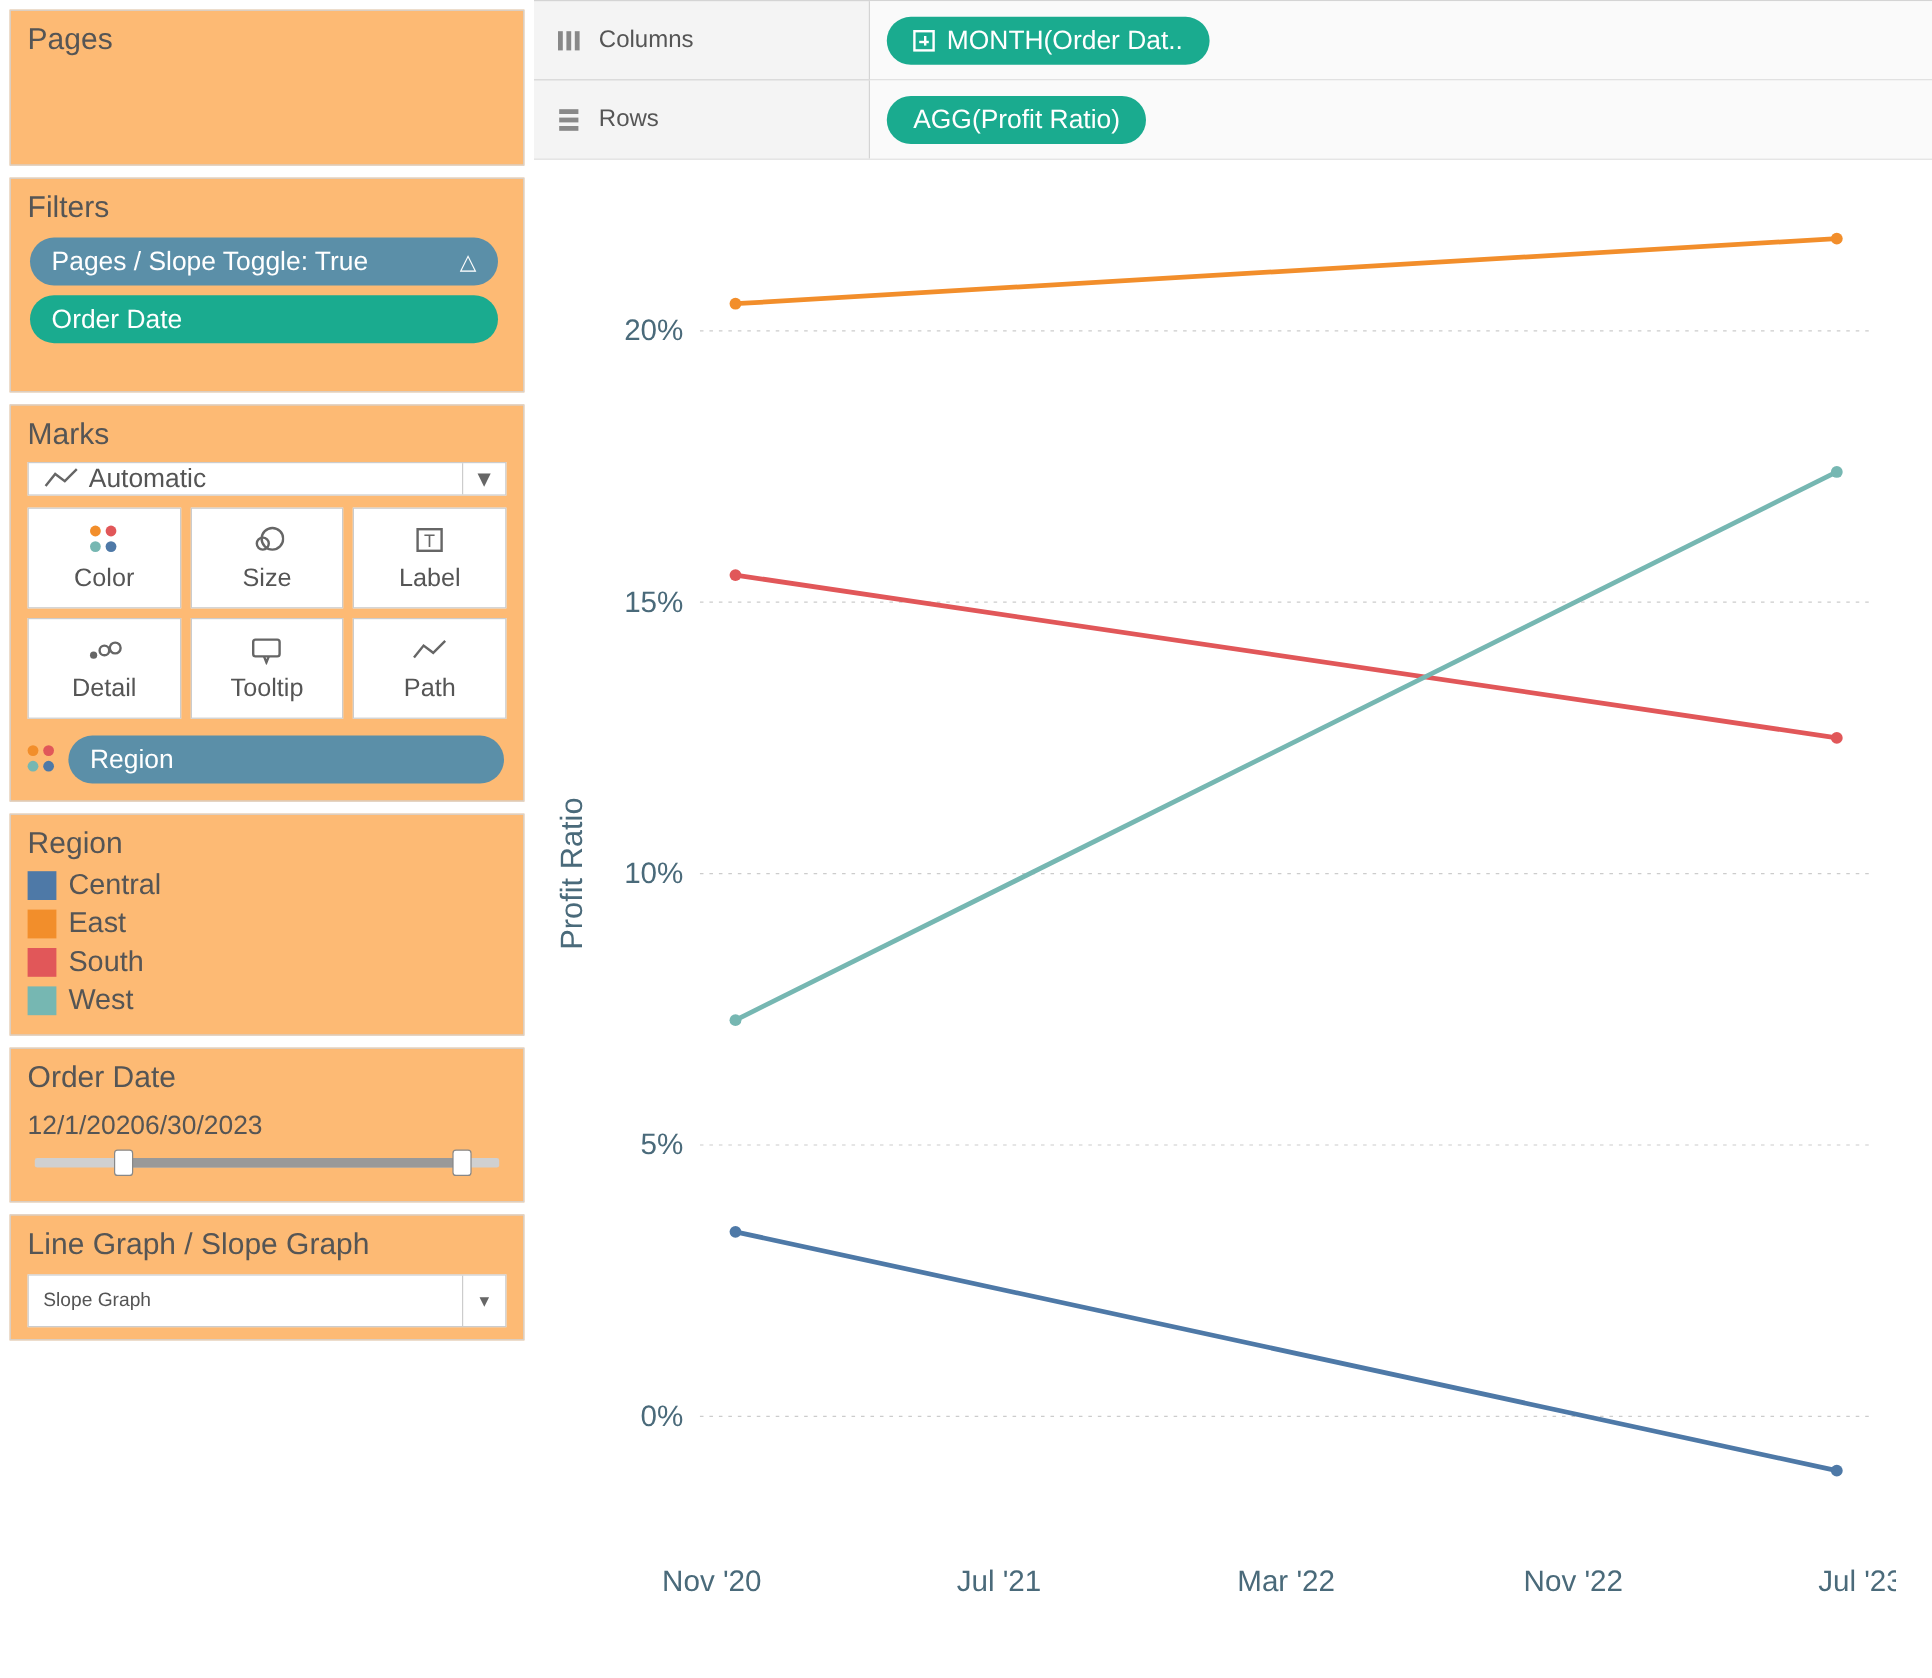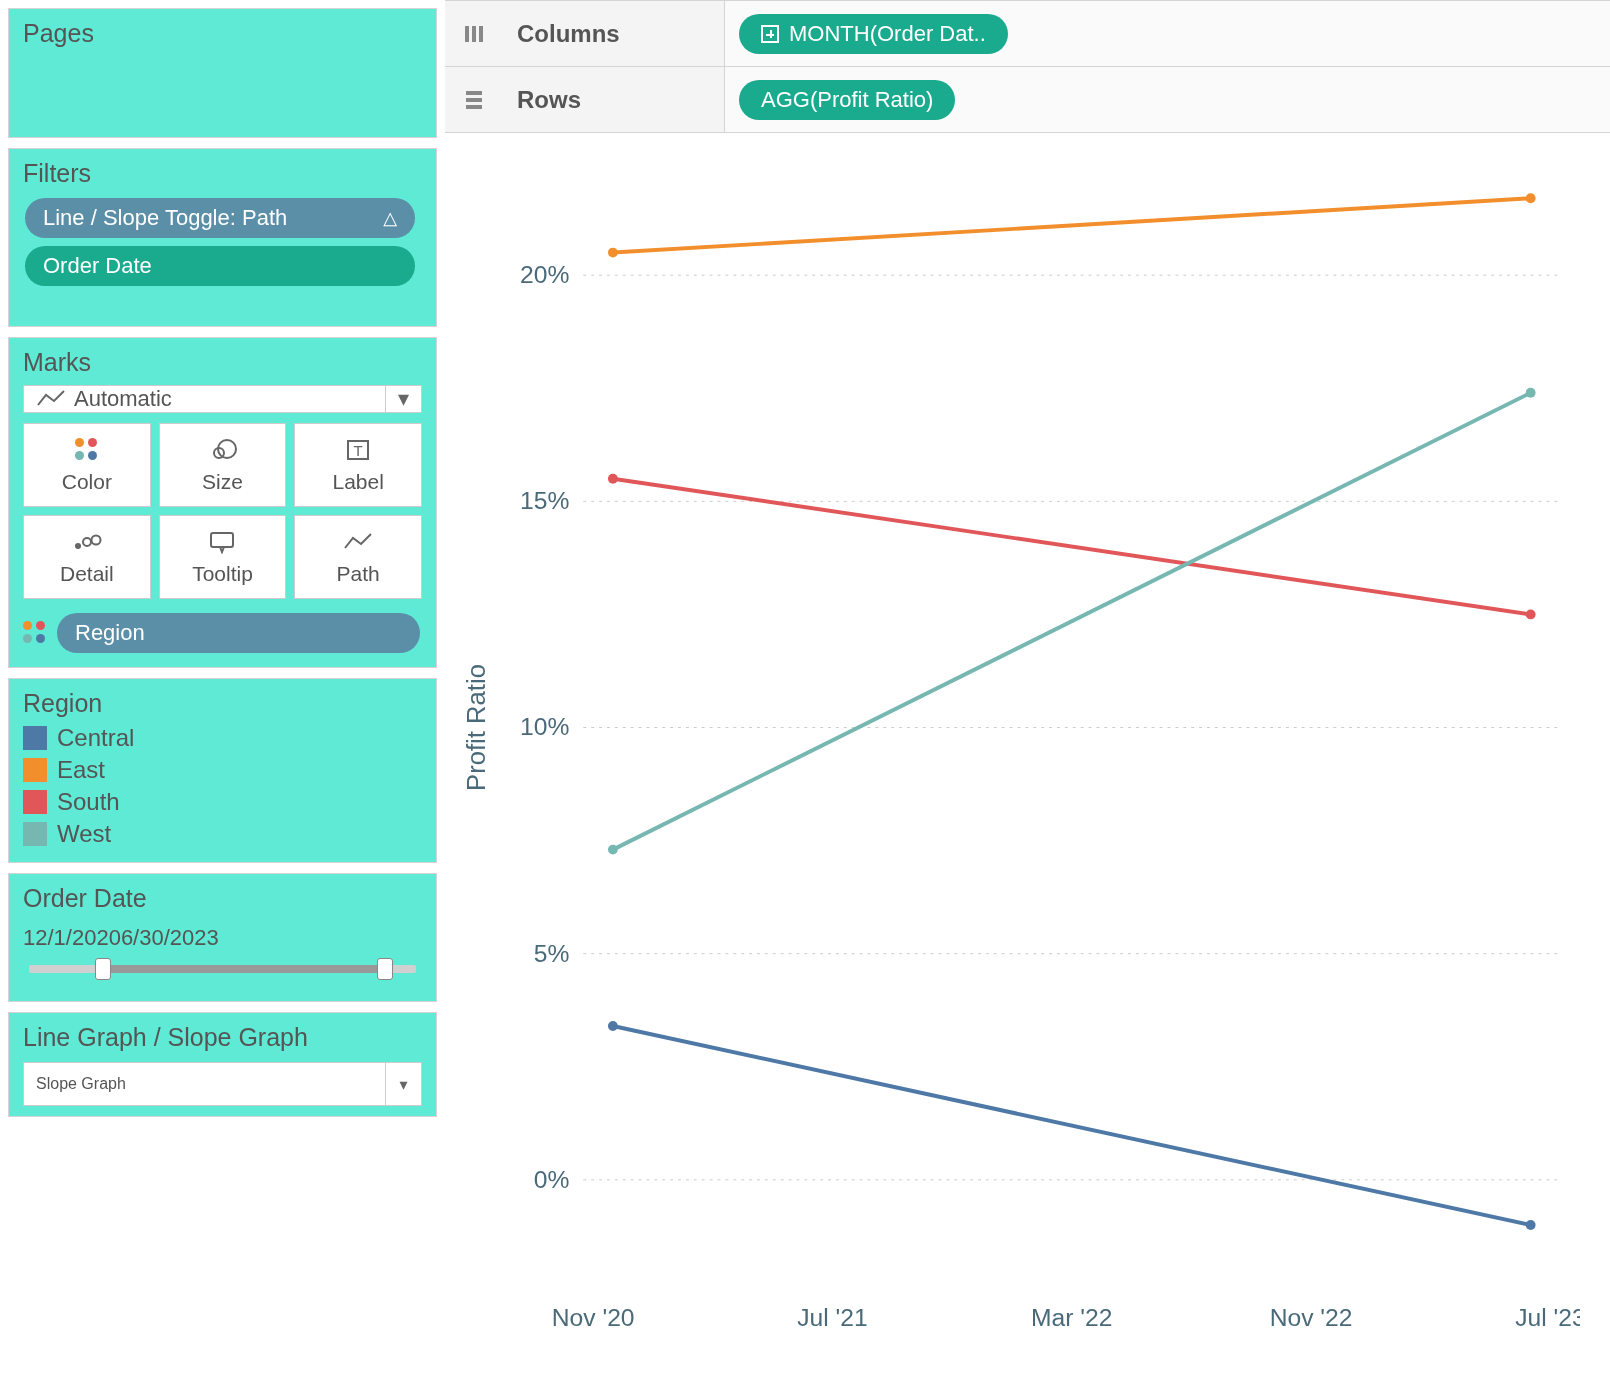--- a/index.html
+++ b/index.html
@@ -1,21 +1,21 @@
 <!DOCTYPE html>
 <html><head>
 <meta charset="utf-8">
 <style>
 * { box-sizing: border-box; margin: 0; padding: 0; font-family: -apple-system, 'Segoe UI', Arial, sans-serif; }
 body { background: #fff; width: 1610px; height: 1398px; display: flex; }
 
 .left-panel { width: 445px; display: flex; flex-direction: column; padding: 8px; gap: 10px; }
 .right-panel { flex: 1; display: flex; flex-direction: column; }
 
-.card { border: 1px solid #d4d4d4; background: #5eead4; padding: 10px 14px; }
+.card { border: 1px solid #d4d4d4; background: #fdba74; padding: 10px 14px; }
 .card-title { font-size: 25px; color: #555; font-weight: 400; margin-bottom: 6px; }
 
 .pages-card { height: 130px; }
 
 .pill { display: inline-flex; align-items: center; border-radius: 20px; padding: 6px 18px; font-size: 22px; color: #fff; margin: 4px 2px; height: 40px; }
 .pill-blue { background: #5b8fa8; }
 .pill-teal { background: #1aab8f; }
 .pill-pad { background: #5b8fa8; width: 390px; justify-content: space-between; }
 
 .delta-icon { font-size: 18px; }
@@ -37,21 +37,21 @@
 .slider-labels { display: flex; font-size: 22px; color: #555; margin-top: 12px; }
 .slider-track { height: 8px; background: #d0d0d0; margin: 14px 6px 18px; position: relative; border-radius: 2px; }
 .slider-fill { position: absolute; left: 17%; right: 7%; top: 0; bottom: 0; background: #999; }
 .slider-handle { position: absolute; top: -7px; width: 16px; height: 22px; background: #fff; border: 1px solid #888; border-radius: 3px; }
 
 .graph-select { width: 100%; height: 44px; border: 1px solid #ccc; background: #fff; display: flex; align-items: center; padding: 0 12px; font-size: 16px; color: #555; margin-top: 10px; position: relative; }
 .graph-select .dd { position: absolute; right: 0; top: 0; bottom: 0; width: 36px; border-left: 1px solid #ccc; display: flex; align-items: center; justify-content: center; color: #666; }
 
 .shelves { border-bottom: 1px solid #d4d4d4; }
 .shelf-row { display: flex; align-items: center; height: 66px; border-top: 1px solid #d4d4d4; background: #f4f4f4; }
-.shelf-label { width: 280px; padding-left: 18px; font-size: 24px; color: #555; display: flex; align-items: center; gap: 32px; border-right: 1px solid #d4d4d4; height: 100%; font-weight: bold; }
+.shelf-label { width: 280px; padding-left: 18px; font-size: 20px; color: #555; display: flex; align-items: center; gap: 14px; border-right: 1px solid #d4d4d4; height: 100%; }
 .shelf-content { flex: 1; padding: 0 14px; background: #fafafa; height: 100%; display: flex; align-items: center; }
 .shelf-pill { background: #1aab8f; color: #fff; border-radius: 20px; padding: 6px 22px; font-size: 22px; display: inline-flex; align-items: center; gap: 10px; height: 40px; justify-content: center; }
 
 .chart-area { flex: 1; position: relative; padding: 30px 30px 30px 10px; }
 svg.chart { width: 100%; height: 100%; }
 .axis-text { font-size: 25px; fill: #4a6a7a; }
 .y-title { font-size: 26px; fill: #4a6a7a; }
 .grid-line { stroke: #ccc; stroke-dasharray: 3 5; stroke-width: 1; }
 
 .plus-box { display:inline-block; width:18px; height:18px; border:2px solid #fff; position:relative; }
@@ -66,21 +66,21 @@
 <body>
 
 <div class="left-panel">
   <div class="card pages-card">
     <div class="card-title">Pages</div>
   </div>
 
   <div class="card">
     <div class="card-title">Filters</div>
     <div class="pill pill-pad">
-      <span>Line / Slope Toggle: Path</span>
+      <span>Pages / Slope Toggle: True</span>
       <span class="delta-icon">△</span>
     </div>
     <div class="pill pill-teal" style="width:390px">
       <span>Order Date</span>
     </div>
     <div style="height:26px"></div>
   </div>
 
   <div class="card">
     <div class="card-title">Marks</div>

